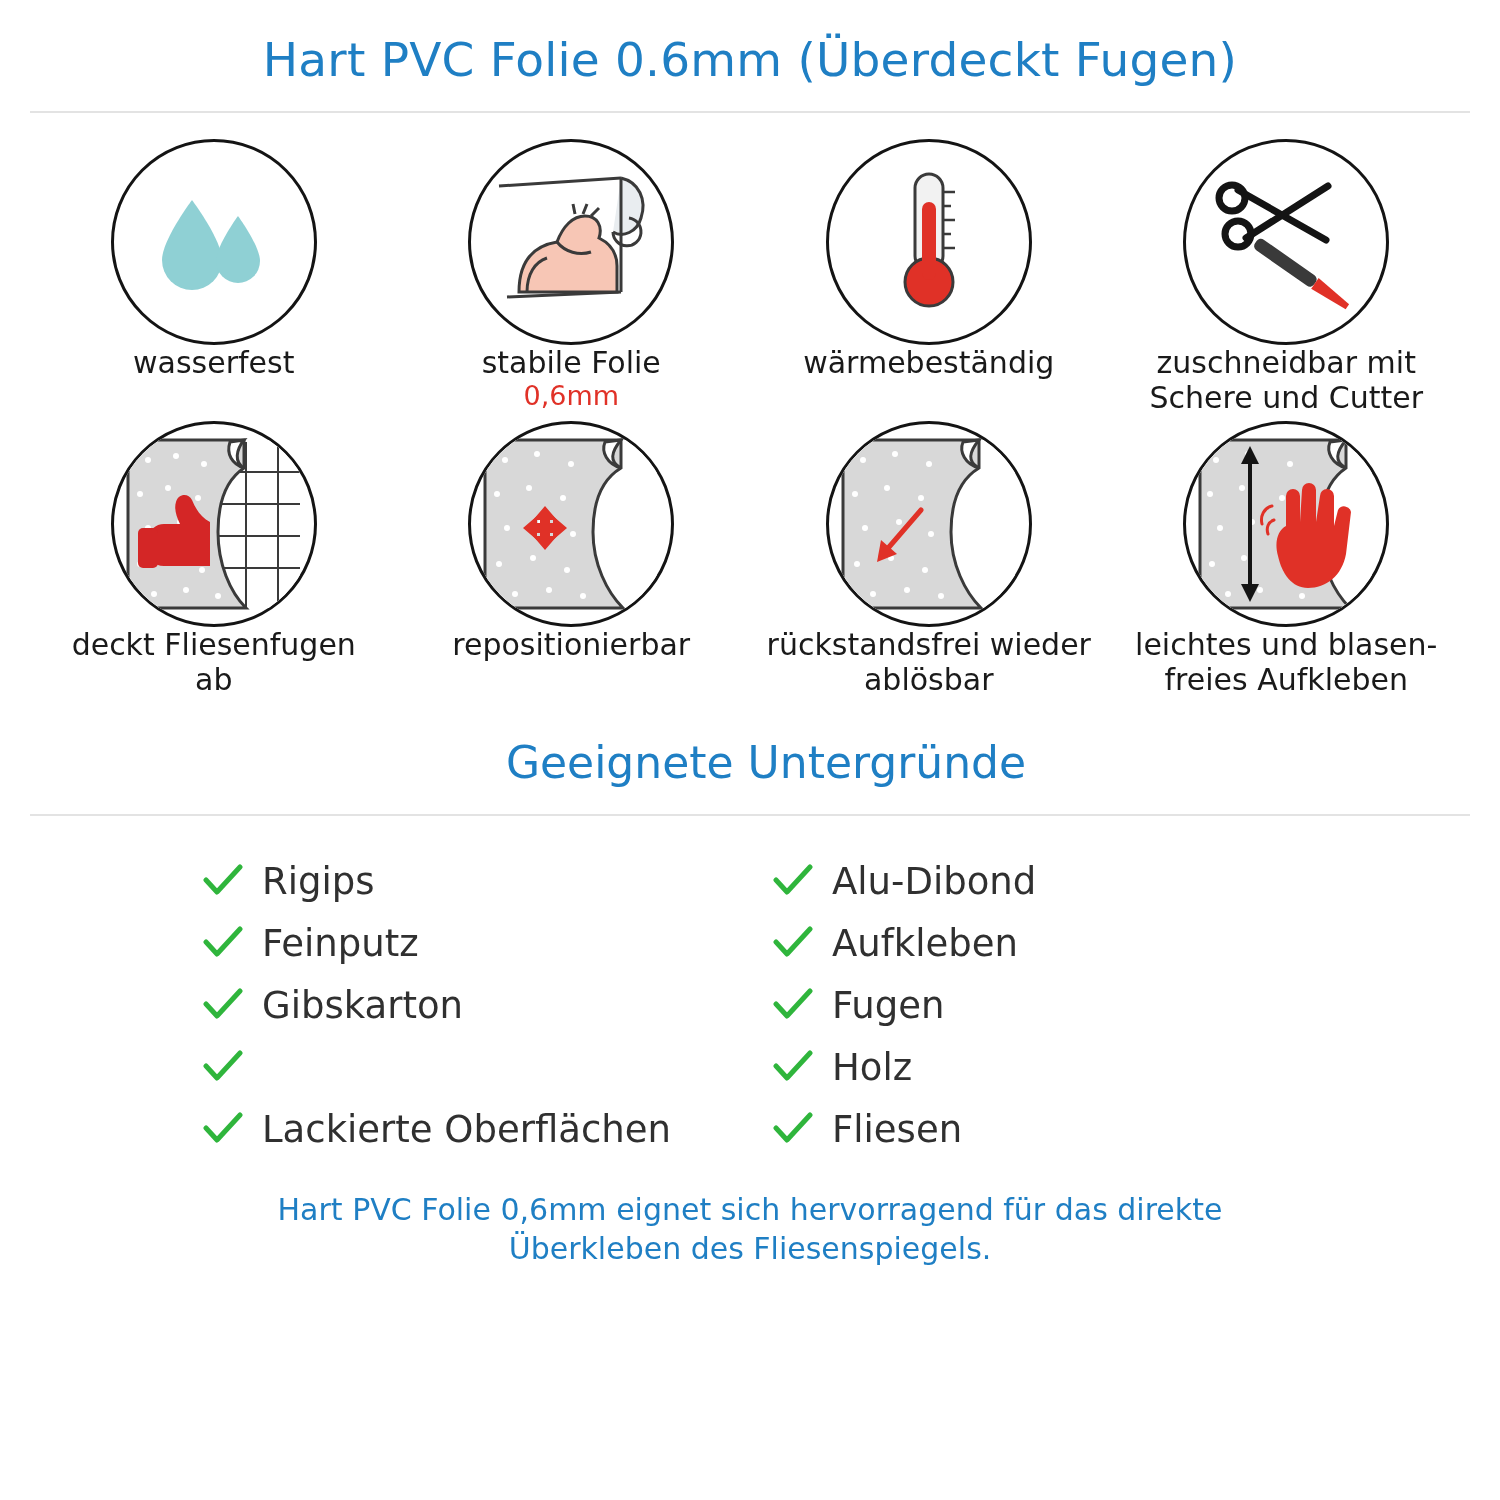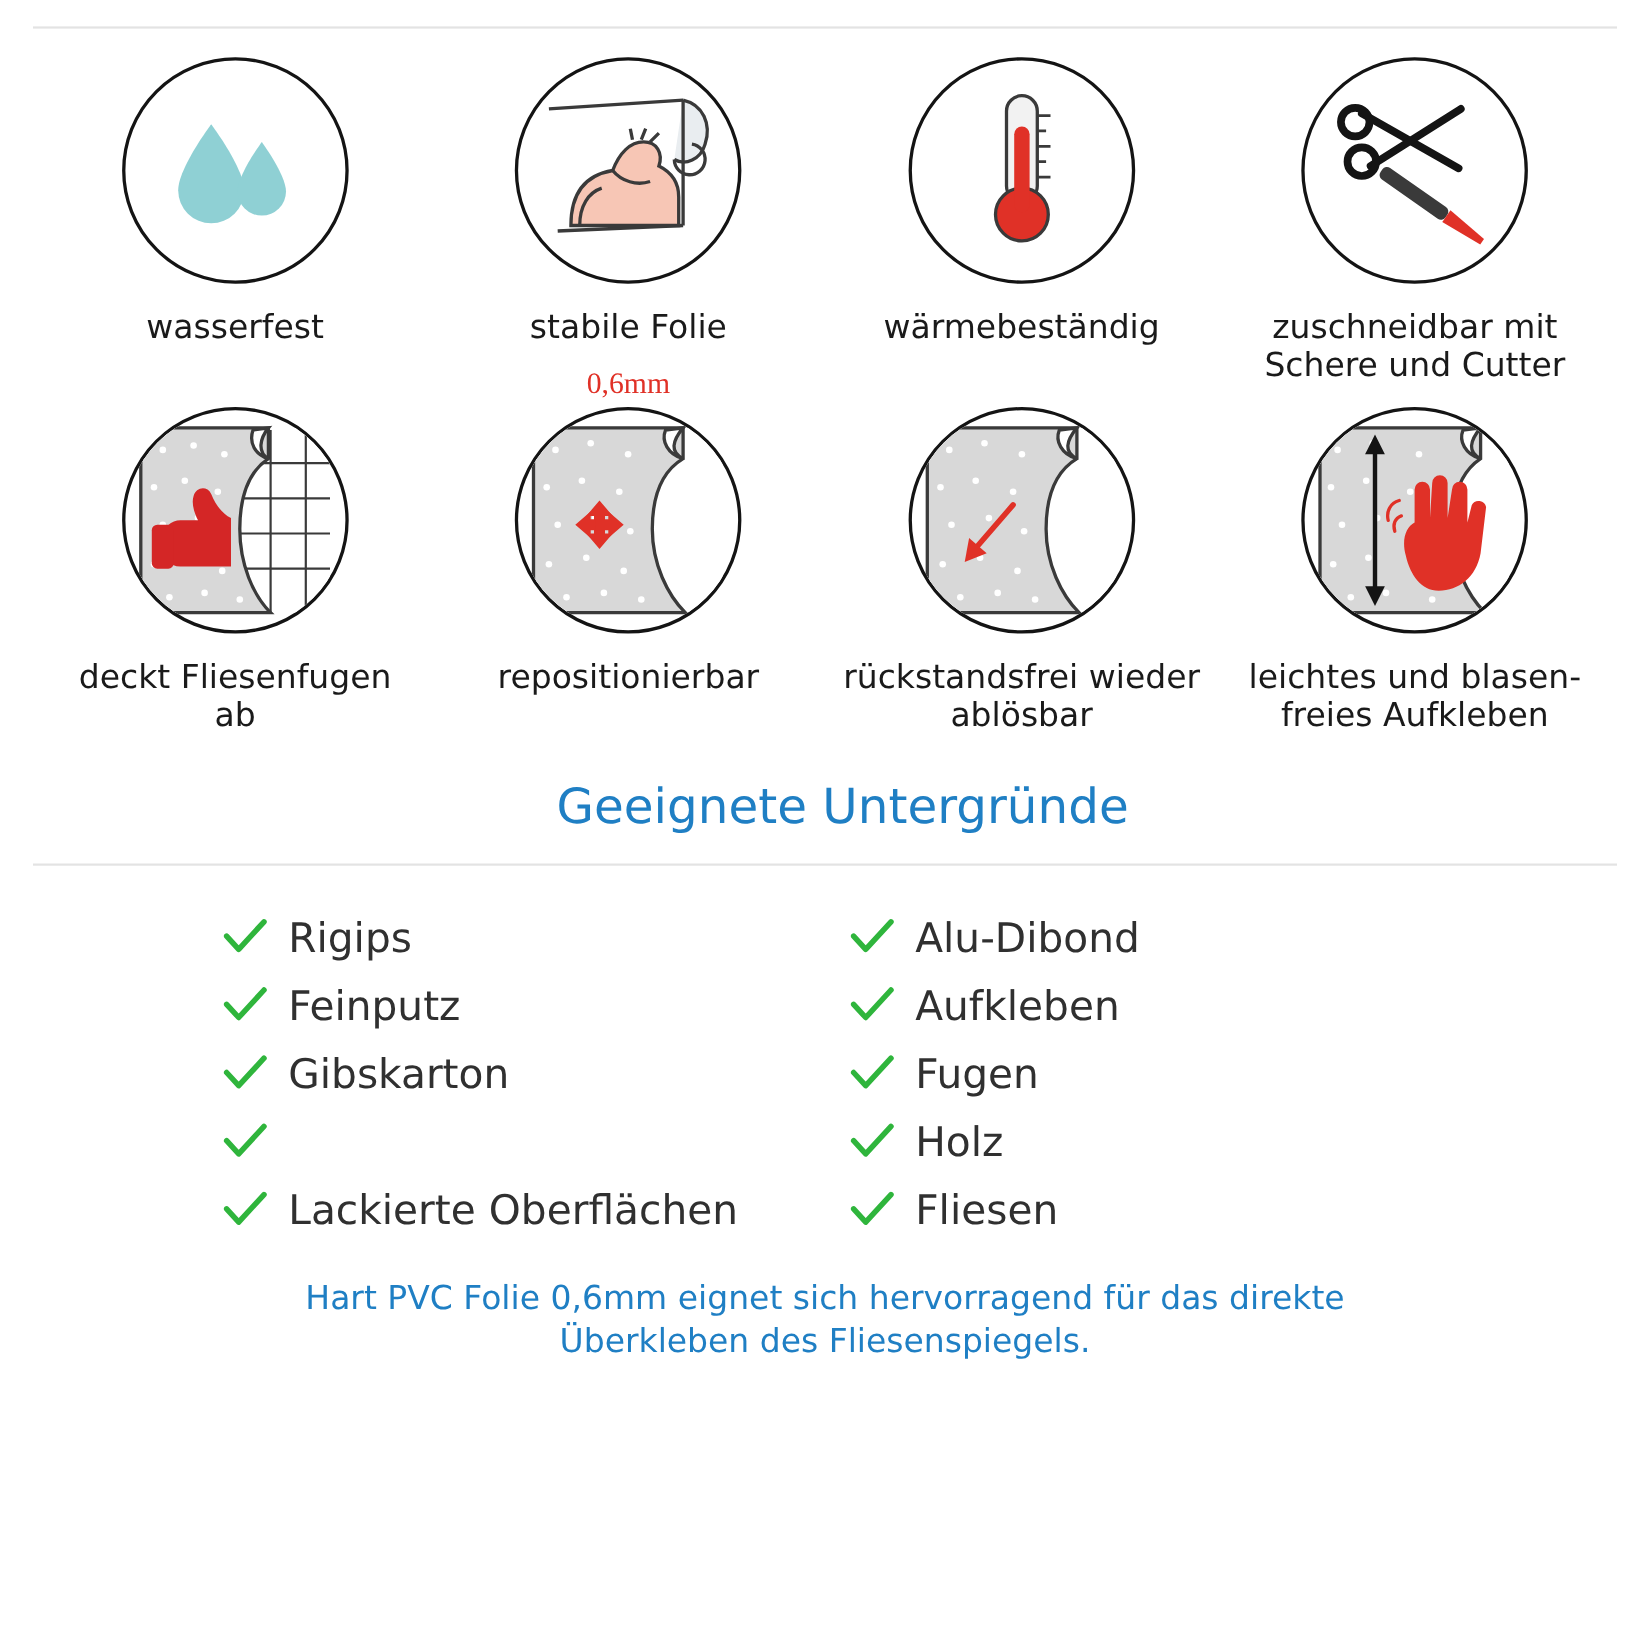--- a/index.html
+++ b/index.html
@@ -56,33 +56,32 @@
     width: 200px;
     height: 200px;
     border: 3px solid #141414;
     border-radius: 50%;
     overflow: hidden;
     position: relative;
     background: #ffffff;
   }
   .circle svg { display: block; }
   .feature-label {
-    margin-top: 22px;
+    margin-top: 0;
     text-align: center;
     font-size: 30px;
     line-height: 1.17;
     color: #1a1a1a;
     max-width: 330px;
   }
   .feature-sub {
-    margin-top: 18px;
+    margin-top: 0;
     font-size: 27px;
     color: #e03127;
     text-align: right;
-    font-family: Liberation Serif, serif;
   }
 
   
   .section-title {
     margin-top: 40px;
     text-align: center;
     font-size: 44px;
     color: #1f7fc4;
     padding-left: 32px;
   }
@@ -131,20 +130,23 @@
     font-size: 30px;
     line-height: 1.3;
     color: #1f7fc4;
   }
 </style>
 </head>
 <body>
 
 <div class="page">
 
+  <div class="header">
+    <div class="header-title">Hart PVC Folie 0.6mm (Überdeckt Fugen)</div>
+  </div>
   <div class="rule"></div>
 
   <div class="features">
 
     <div class="feature">
       <div class="circle">
         <svg viewBox="0 0 200 200" width="200" height="200">
           <path d="M78 58 C78 58 48 98 48 118 a30 30 0 0 0 60 0 C108 98 78 58 78 58 Z" fill="#8fd0d4"></path>
           <path d="M124 74 C124 74 102 104 102 119 a22 22 0 0 0 44 0 C146 104 124 74 124 74 Z" fill="#8fd0d4"></path>
         </svg>

